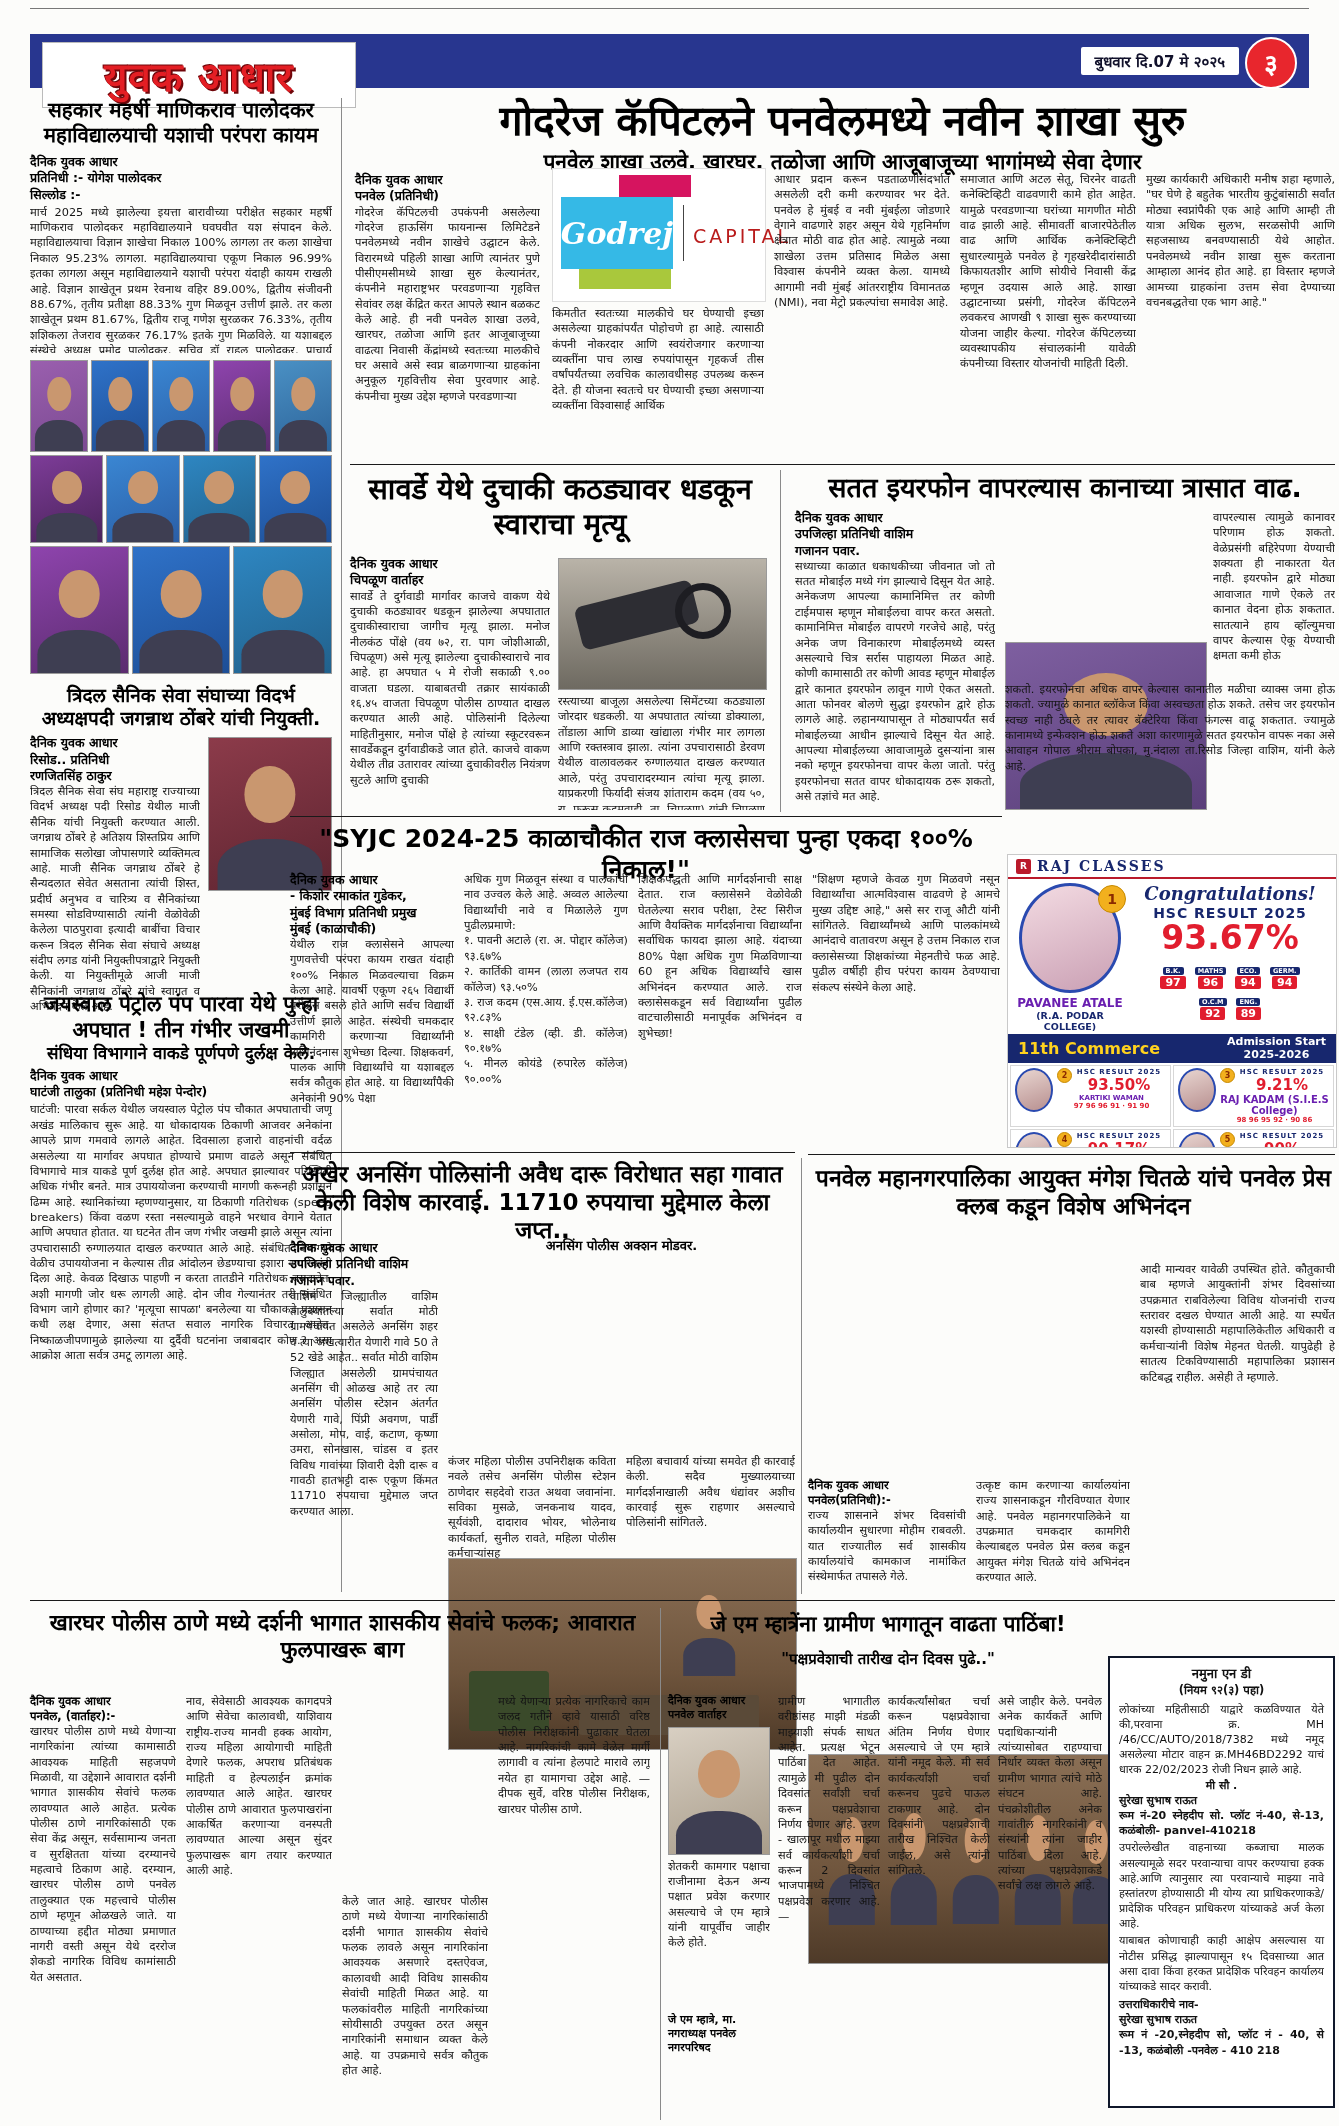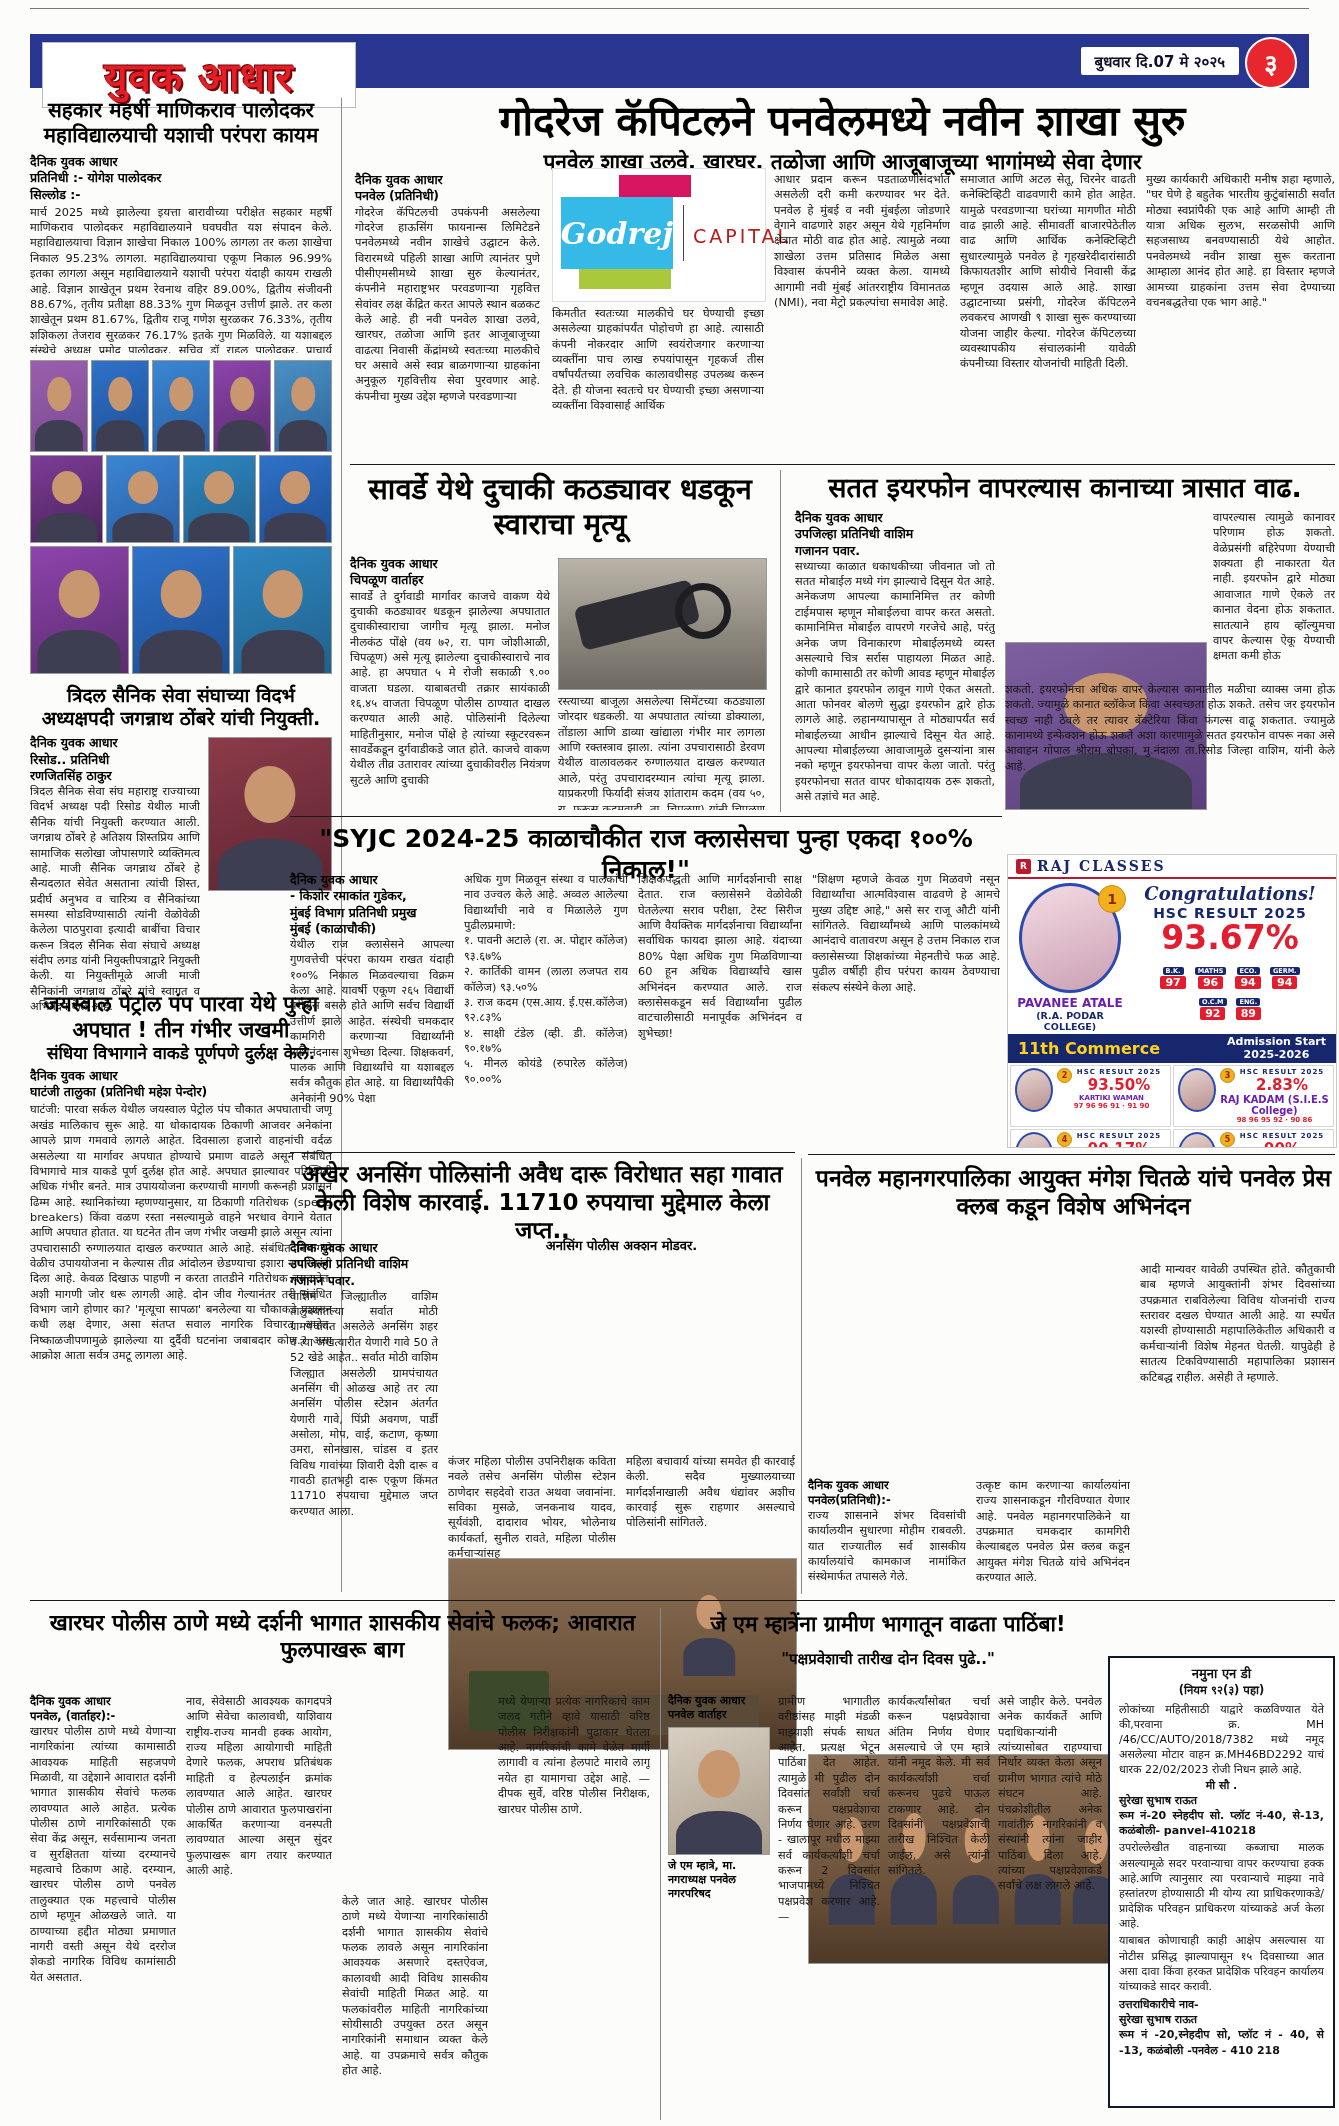--- a/index.html
+++ b/index.html
@@ -266,21 +266,21 @@
           <div class="bigpct" style="font-size:15px;">93.50%</div>
           <div class="advname" style="font-size:7px;">KARTIKI WAMAN</div>
           <div style="font-size:7px;font-weight:bold;color:#e11d2e;">97 96 96 91 · 91 90</div>
         </div>
       </div>
       <div class="mini">
         <div class="minicirc"></div>
         <div style="flex:1;text-align:center;">
           <span class="rank" style="width:13px;height:13px;font-size:8px;float:left;">3</span>
           <div class="hscr" style="font-size:7px;">HSC RESULT 2025</div>
-          <div class="bigpct" style="font-size:15px;">2.83%</div>
+          <div class="bigpct" style="font-size:15px;">9.21%</div>
           <div class="advname" style="font-size:10px;">RAJ KADAM (S.I.E.S College)</div>
           <div style="font-size:7px;font-weight:bold;color:#e11d2e;">98 96 95 92 · 90 86</div>
         </div>
       </div>
       <div class="mini">
         <div class="minicirc"></div>
         <div style="flex:1;text-align:center;">
           <span class="rank" style="width:13px;height:13px;font-size:8px;float:left;">4</span>
           <div class="hscr" style="font-size:7px;">HSC RESULT 2025</div>
           <div class="bigpct" style="font-size:15px;">90.17%</div>
@@ -346,20 +346,21 @@
   <div class="abs tx" style="left:342px;top:1694px;width:146px;height:426px;padding-top:200px;box-sizing:border-box;">केले जात आहे. खारघर पोलीस ठाणे मध्ये येणाऱ्या नागरिकांसाठी दर्शनी भागात शासकीय सेवांचे फलक लावले असून नागरिकांना आवश्यक असणारे दस्तऐवज, कालावधी आदी विविध शासकीय सेवांची माहिती मिळत आहे. या फलकांवरील माहिती नागरिकांच्या सोयीसाठी उपयुक्त ठरत असून नागरिकांनी समाधान व्यक्त केले आहे. या उपक्रमाचे सर्वत्र कौतुक होत आहे.</div>
   <div class="abs tx" style="left:498px;top:1694px;width:152px;height:426px;">मध्ये येणाऱ्या प्रत्येक नागरिकाचे काम जलद गतीने व्हावे यासाठी वरिष्ठ पोलीस निरीक्षकांनी पुढाकार घेतला आहे. नागरिकांची कामे वेळेत मार्गी लागावी व त्यांना हेलपाटे मारावे लागू नयेत हा यामागचा उद्देश आहे. — दीपक सुर्वे, वरिष्ठ पोलीस निरीक्षक, खारघर पोलीस ठाणे.</div>
 
   <div class="abs rule-v" style="left:660px;top:1608px;height:512px;"></div>
   <div class="abs hd" style="left:668px;top:1612px;width:440px;font-size:21px;">जे एम म्हात्रेंना ग्रामीण भागातून वाढता पाठिंबा!</div>
   <div class="abs hd" style="left:668px;top:1650px;width:440px;font-size:15px;">"पक्षप्रवेशाची तारीख दोन दिवस पुढे.."</div>
   <div class="abs" style="left:668px;top:1694px;width:102px;height:426px;">
     <div class="by" style="font-size:11px;">दैनिक युवक आधार</div>
     <div class="by" style="font-size:11px;">पनवेल वार्ताहर</div>
     <div class="ph portrait lightph" style="width:100px;height:126px;margin:4px 0;"></div>
+    <div class="tx" style="height:150px;">शेतकरी कामगार पक्षाचा राजीनामा देऊन अन्य पक्षात प्रवेश करणार असल्याचे जे एम म्हात्रे यांनी यापूर्वीच जाहीर केले होते.</div>
     <div class="by" style="font-size:11px;margin-top:4px;">जे एम म्हात्रे, मा. नगराध्यक्ष पनवेल नगरपरिषद</div>
   </div>
   <div class="abs tx" style="left:778px;top:1694px;width:102px;height:426px;">ग्रामीण भागातील वरीष्ठांसह माझी मंडळी माझ्याशी संपर्क साधत आहेत. प्रत्यक्ष भेटून पाठिंबा देत आहेत. त्यामुळे मी पुढील दोन दिवसांत सर्वांशी चर्चा करून पक्षप्रवेशाचा निर्णय घेणार आहे. उरण - खालापूर मधील माझ्या सर्व कार्यकर्त्यांशी चर्चा करून 2 दिवसांत भाजपामध्ये निश्चित पक्षप्रवेश करणार आहे.—</div>
   <div class="abs tx" style="left:888px;top:1694px;width:102px;height:426px;">कार्यकर्त्यांसोबत चर्चा करून पक्षप्रवेशाचा अंतिम निर्णय घेणार असल्याचे जे एम म्हात्रे यांनी नमूद केले. मी सर्व कार्यकर्त्यांशी चर्चा करूनच पुढचे पाऊल टाकणार आहे. दोन दिवसांनी पक्षप्रवेशाची तारीख निश्चित केली जाईल, असे त्यांनी सांगितले.</div>
   <div class="abs tx" style="left:998px;top:1694px;width:104px;height:426px;">असे जाहीर केले. पनवेल अनेक कार्यकर्ते आणि पदाधिकाऱ्यांनी त्यांच्यासोबत राहण्याचा निर्धार व्यक्त केला असून ग्रामीण भागात त्यांचे मोठे संघटन आहे. पंचक्रोशीतील अनेक गावांतील नागरिकांनी व संस्थांनी त्यांना जाहीर पाठिंबा दिला आहे. त्यांच्या पक्षप्रवेशाकडे सर्वांचे लक्ष लागले आहे.</div>
 
   <div class="abs notice" style="left:1108px;top:1656px;width:227px;height:452px;box-sizing:border-box;">
     <div style="text-align:center;font-weight:bold;font-size:13px;">नमुना एन डी</div>
     <div style="text-align:center;font-weight:bold;font-size:11.5px;">(नियम ९२(३) पहा)</div>
     <div style="margin-top:3px;">लोकांच्या महितीसाठी याद्वारे कळविण्यात येते की,परवाना क्र. MH /46/CC/AUTO/2018/7382 मध्ये नमूद असलेल्या मोटार वाहन क्र.MH46BD2292 याचं धारक 22/02/2023 रोजी निधन झाले आहे.</div>

